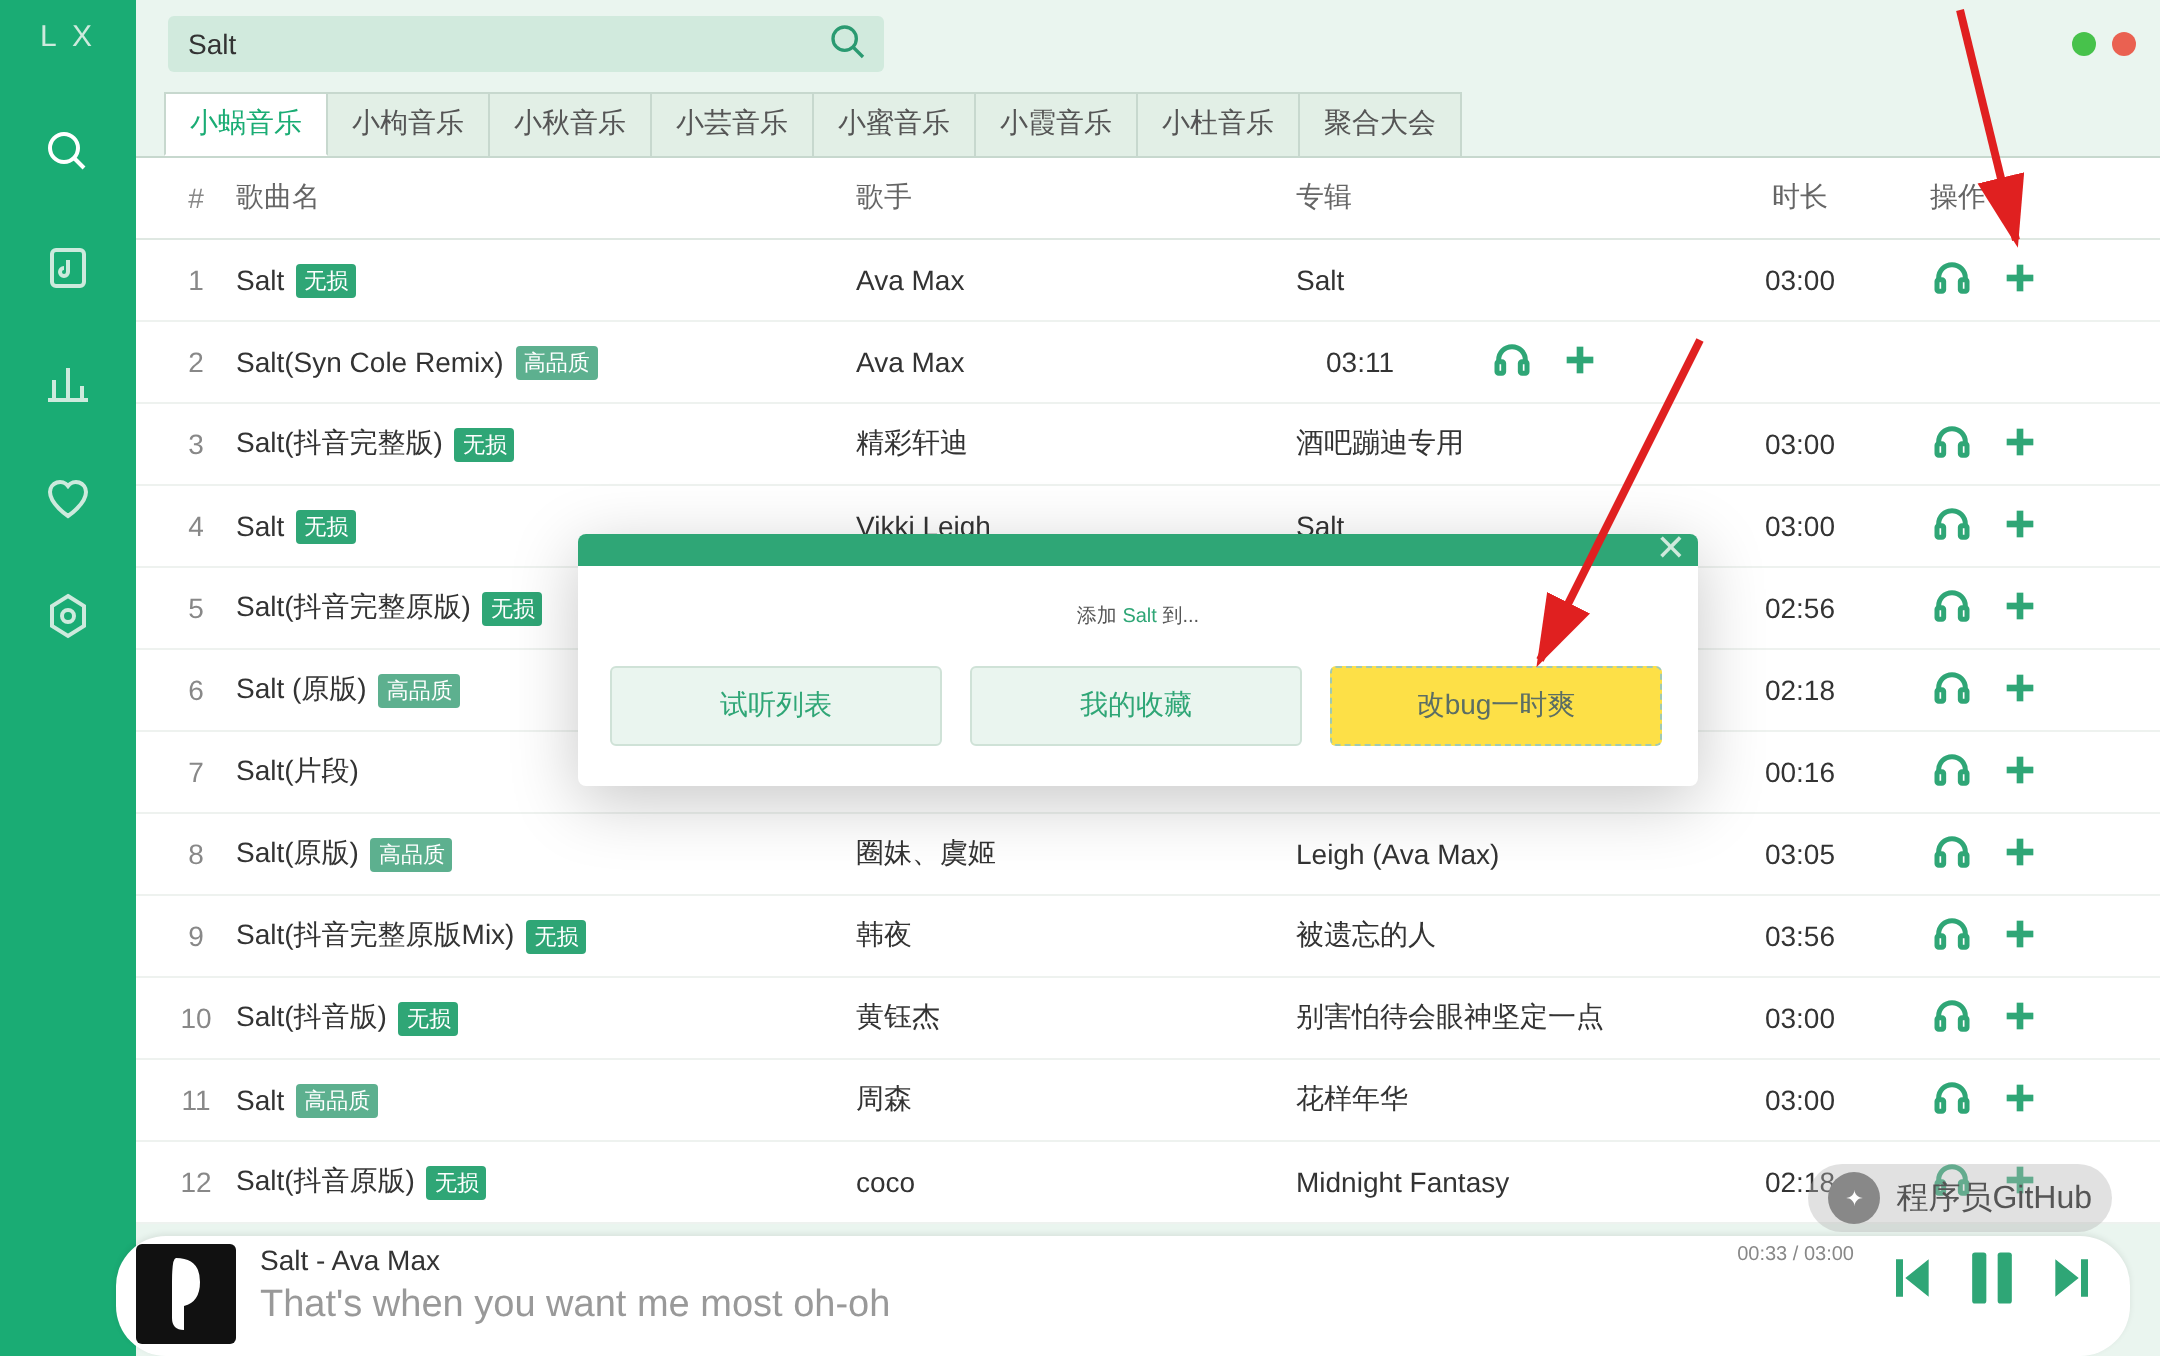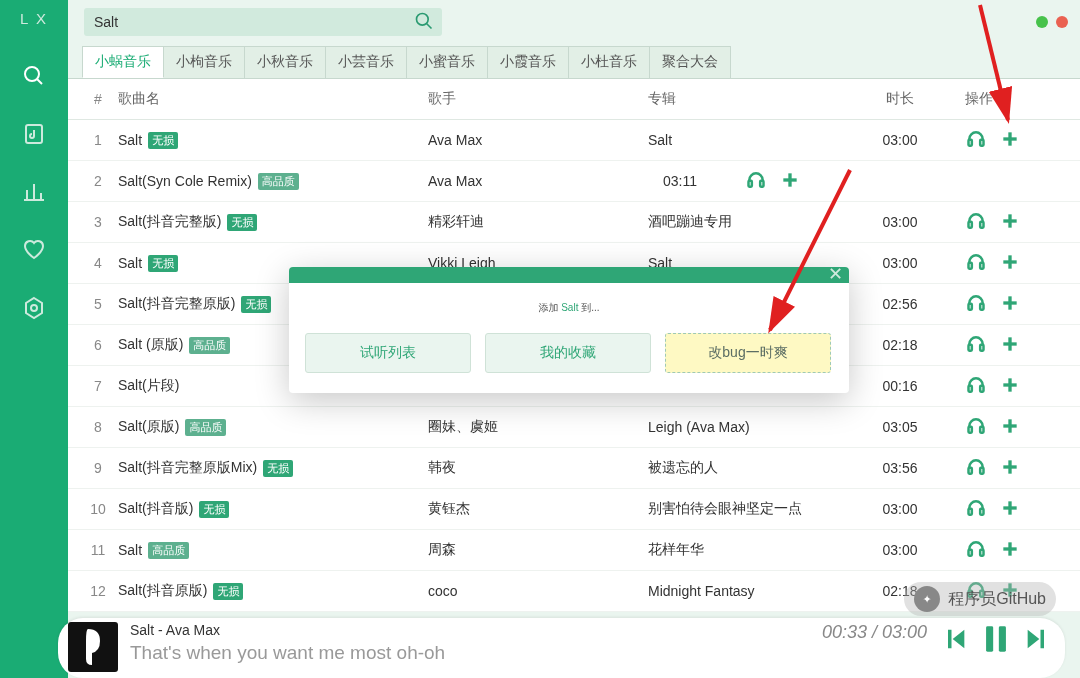--- a/index.html
+++ b/index.html
@@ -44,37 +44,37 @@
   .op-icon.plus svg { stroke-width:4;}
   .op-icon { cursor:pointer; }
 
   
   .player { position:absolute; left:58px; right:15px; bottom:0; height:60px; background:#fff; display:flex; align-items:flex-start; padding:4px 10px; box-shadow:0 -1px 3px rgba(0,0,0,0.08);border-radius:25px; }
   .albumart { width:50px; height:50px; background:#111; border-radius:3px; display:flex; align-items:center; justify-content:center; }
   .albumart svg { width:30px; height:40px; }
   .nowplaying { margin-left:12px; display:flex; flex-direction:column; gap:4px; }
   .np-title { font-size:14px; color:#333; }
   .np-lyric { font-size:19px; color:#999; }
-  .time { margin-left:auto; color:#888; font-size:18px; margin-right:14px;font-style:italic;}
+  .time { margin-left:auto; color:#888; font-size:10px; margin-right:14px;}
   .controls { display:flex; gap:10px; align-items:center; margin-right:4px;}
   .controls svg { width:28px; height:28px; fill:#2fa676; }
   .controls .play svg{ width:34px; height:34px;}
   .controls .btn{cursor:pointer;}
 
   
   .modal-overlay { position:absolute; left:58px; right:0; top:75px; bottom:60px; display:flex; align-items:flex-start; justify-content:center; pointer-events:none;}
   .modal { width:560px; background:#fff; border-radius:4px; box-shadow:0 8px 34px rgba(0,0,0,0.22); margin-top:192px; pointer-events:auto; overflow:hidden;}
   .modal-header { height:16px; background:#2fa676; position:relative; }
   .modal-header .close { position:absolute; right:6px; top:-1px; color:#cfe9dc; font-size:18px; cursor:pointer; line-height:16px;}
   .modal-body { padding:18px 16px 20px; text-align:center;}
   .modal-title { font-size:10px; color:#555; margin-bottom:18px;}
   .modal-title .highlight{ color:#2fa676; }
   .modal-buttons { display:flex; gap:14px; justify-content:flex-start;}
   .modal-btn { flex:1; max-width:166px; height:40px; border:1px solid #cfe2d7; border-radius:3px; background:#eaf5ef; color:#2fa676; font-size:14px; display:flex; align-items:center; justify-content:center; cursor:pointer;}
-  .modal-btn.custom { border:1px dashed #9fc9b5; background:#fef9c3; color:#5c6e64;}
+  .modal-btn.custom { border:1px dashed #9fc9b5; background:#fde047; color:#5c6e64;}
 
   
   .watermark { position:absolute; right:24px; bottom:62px; display:flex; align-items:center; gap:8px; background:rgba(180,180,180,0.4); padding:4px 10px; border-radius:22px; color:#555; font-size:16px;}
   .wmicon { width:26px; height:26px; border-radius:50%; background:#888; display:flex; align-items:center; justify-content:center; color:#fff; font-size:11px;}
   .arrow{position:absolute; pointer-events:none;}
   .arrow svg{overflow:visible;}
 </style>
 </head>
 <body>
 

